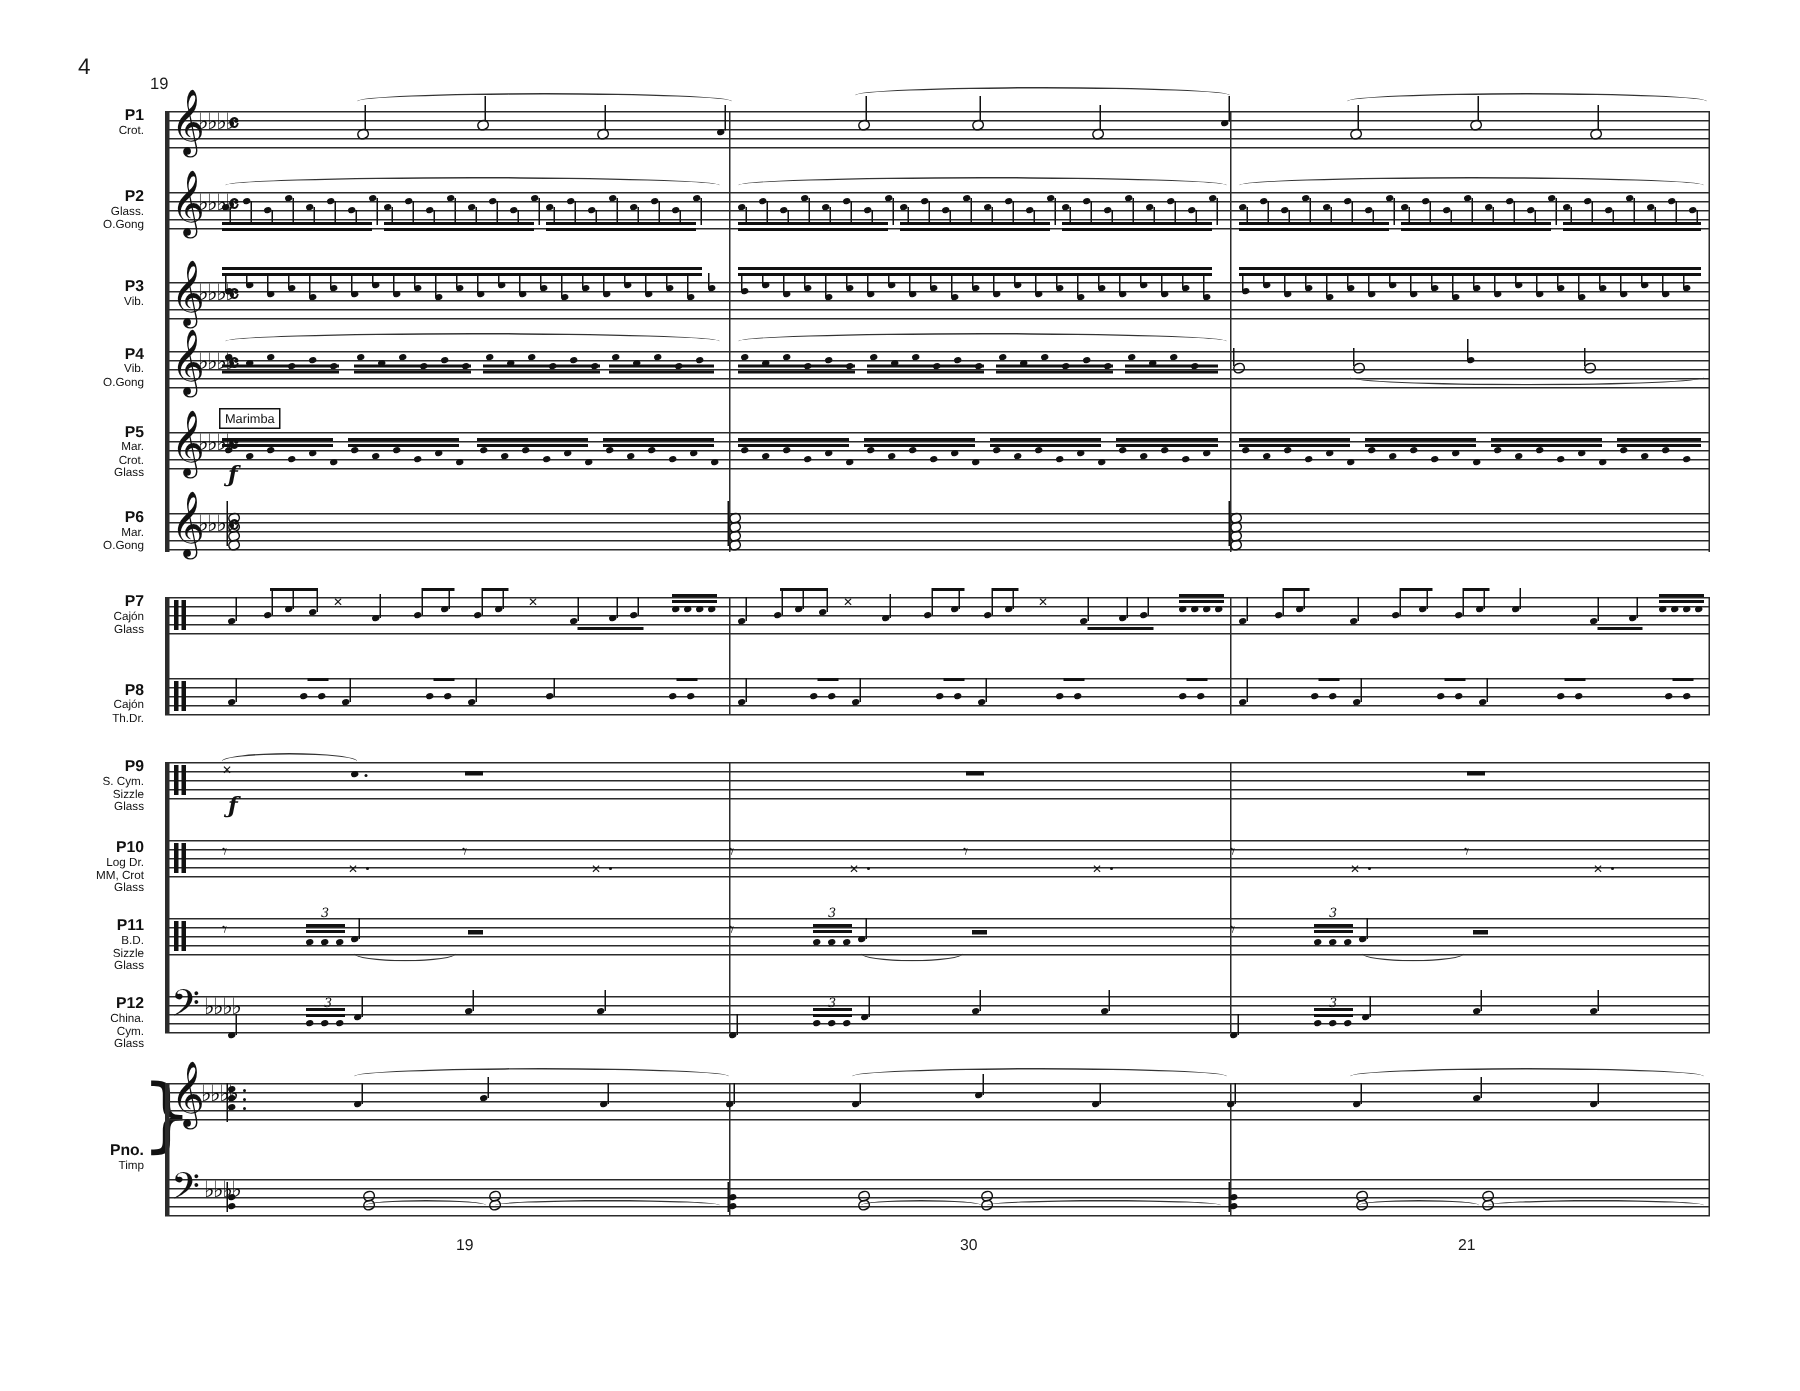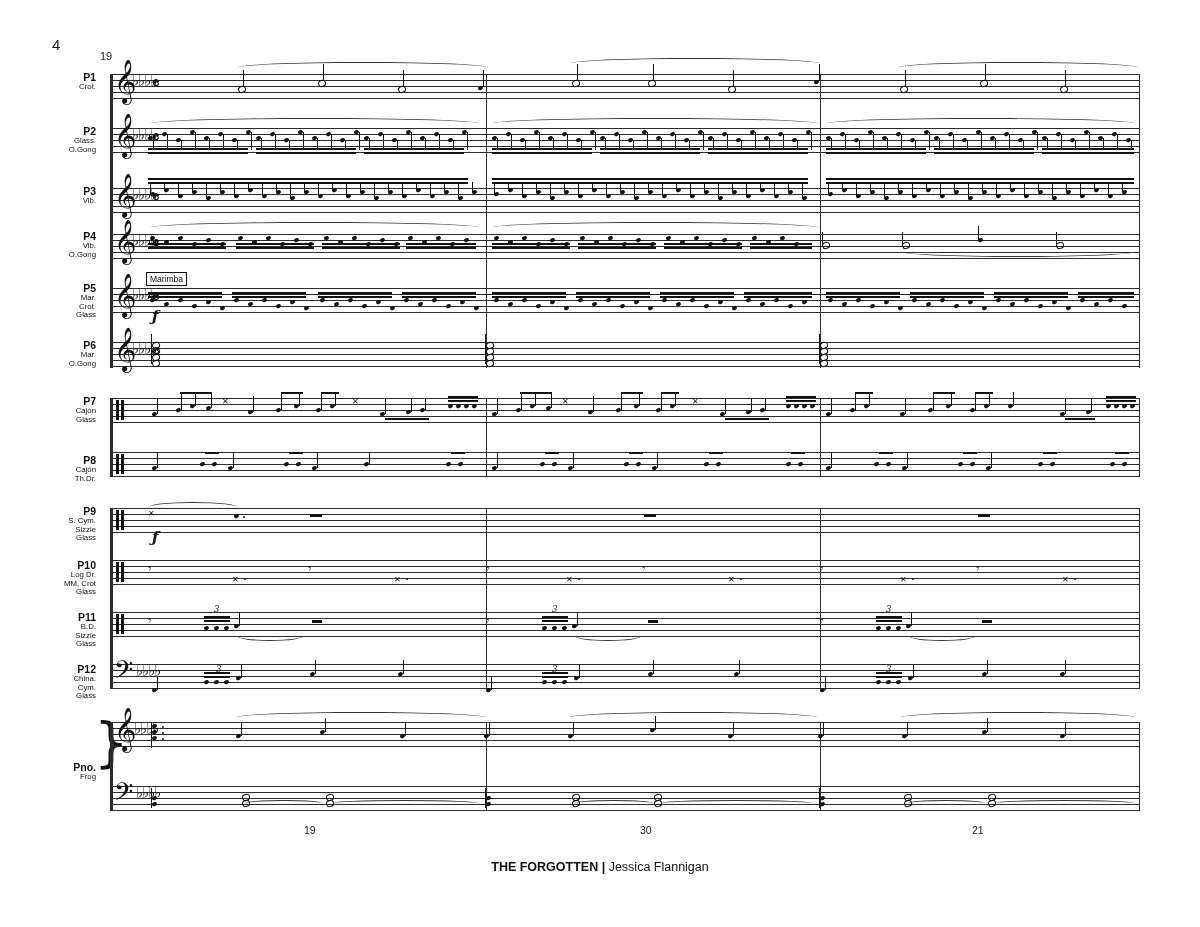--- a/index.html
+++ b/index.html
@@ -303,21 +303,21 @@
     <span class="sub">Glass</span>
   </div>
   <div class="inst-label" style="left:18px; top:664px;">
     <span class="pnum">P12</span>
     <span class="sub">China.</span>
     <span class="sub">Cym.</span>
     <span class="sub">Glass</span>
   </div>
   <div class="inst-label" style="left:18px; top:762px;">
     <span class="pnum">Pno.</span>
-    <span class="sub">Frog</span>
+    <span class="sub">Timp</span>
   </div>
   <div class="brace" style="left:94px; top:716px;">}</div>
 
   <div class="staff" style="left:110px; top:74px;">
     <div class="line"></div>
       <div class="line"></div>
       <div class="line"></div>
       <div class="line"></div>
       <div class="line"></div>
   </div>
@@ -1361,19 +1361,14 @@
     <div class="tie" style="left:574px; top:800px; width:80px;"></div>
     <div class="tie" style="left:658px; top:800px; width:156px;"></div>
     <div class="tie" style="left:906px; top:800px; width:80px;"></div>
     <div class="tie" style="left:992px; top:800px; width:144px;"></div>
   </div>
 
   <div class="meas-num" style="left:304px; top:824px;">19</div>
   <div class="meas-num" style="left:640px; top:824px;">30</div>
   <div class="meas-num" style="left:972px; top:824px;">21</div>
 
-  <div class="footer">
-    <span class="title">THE FORGOTTEN</span>
-    <span class="sep">|</span>
-    <span class="composer">Jessica Flannigan</span>
-  </div>
 
 </div>
 
 </body></html>

